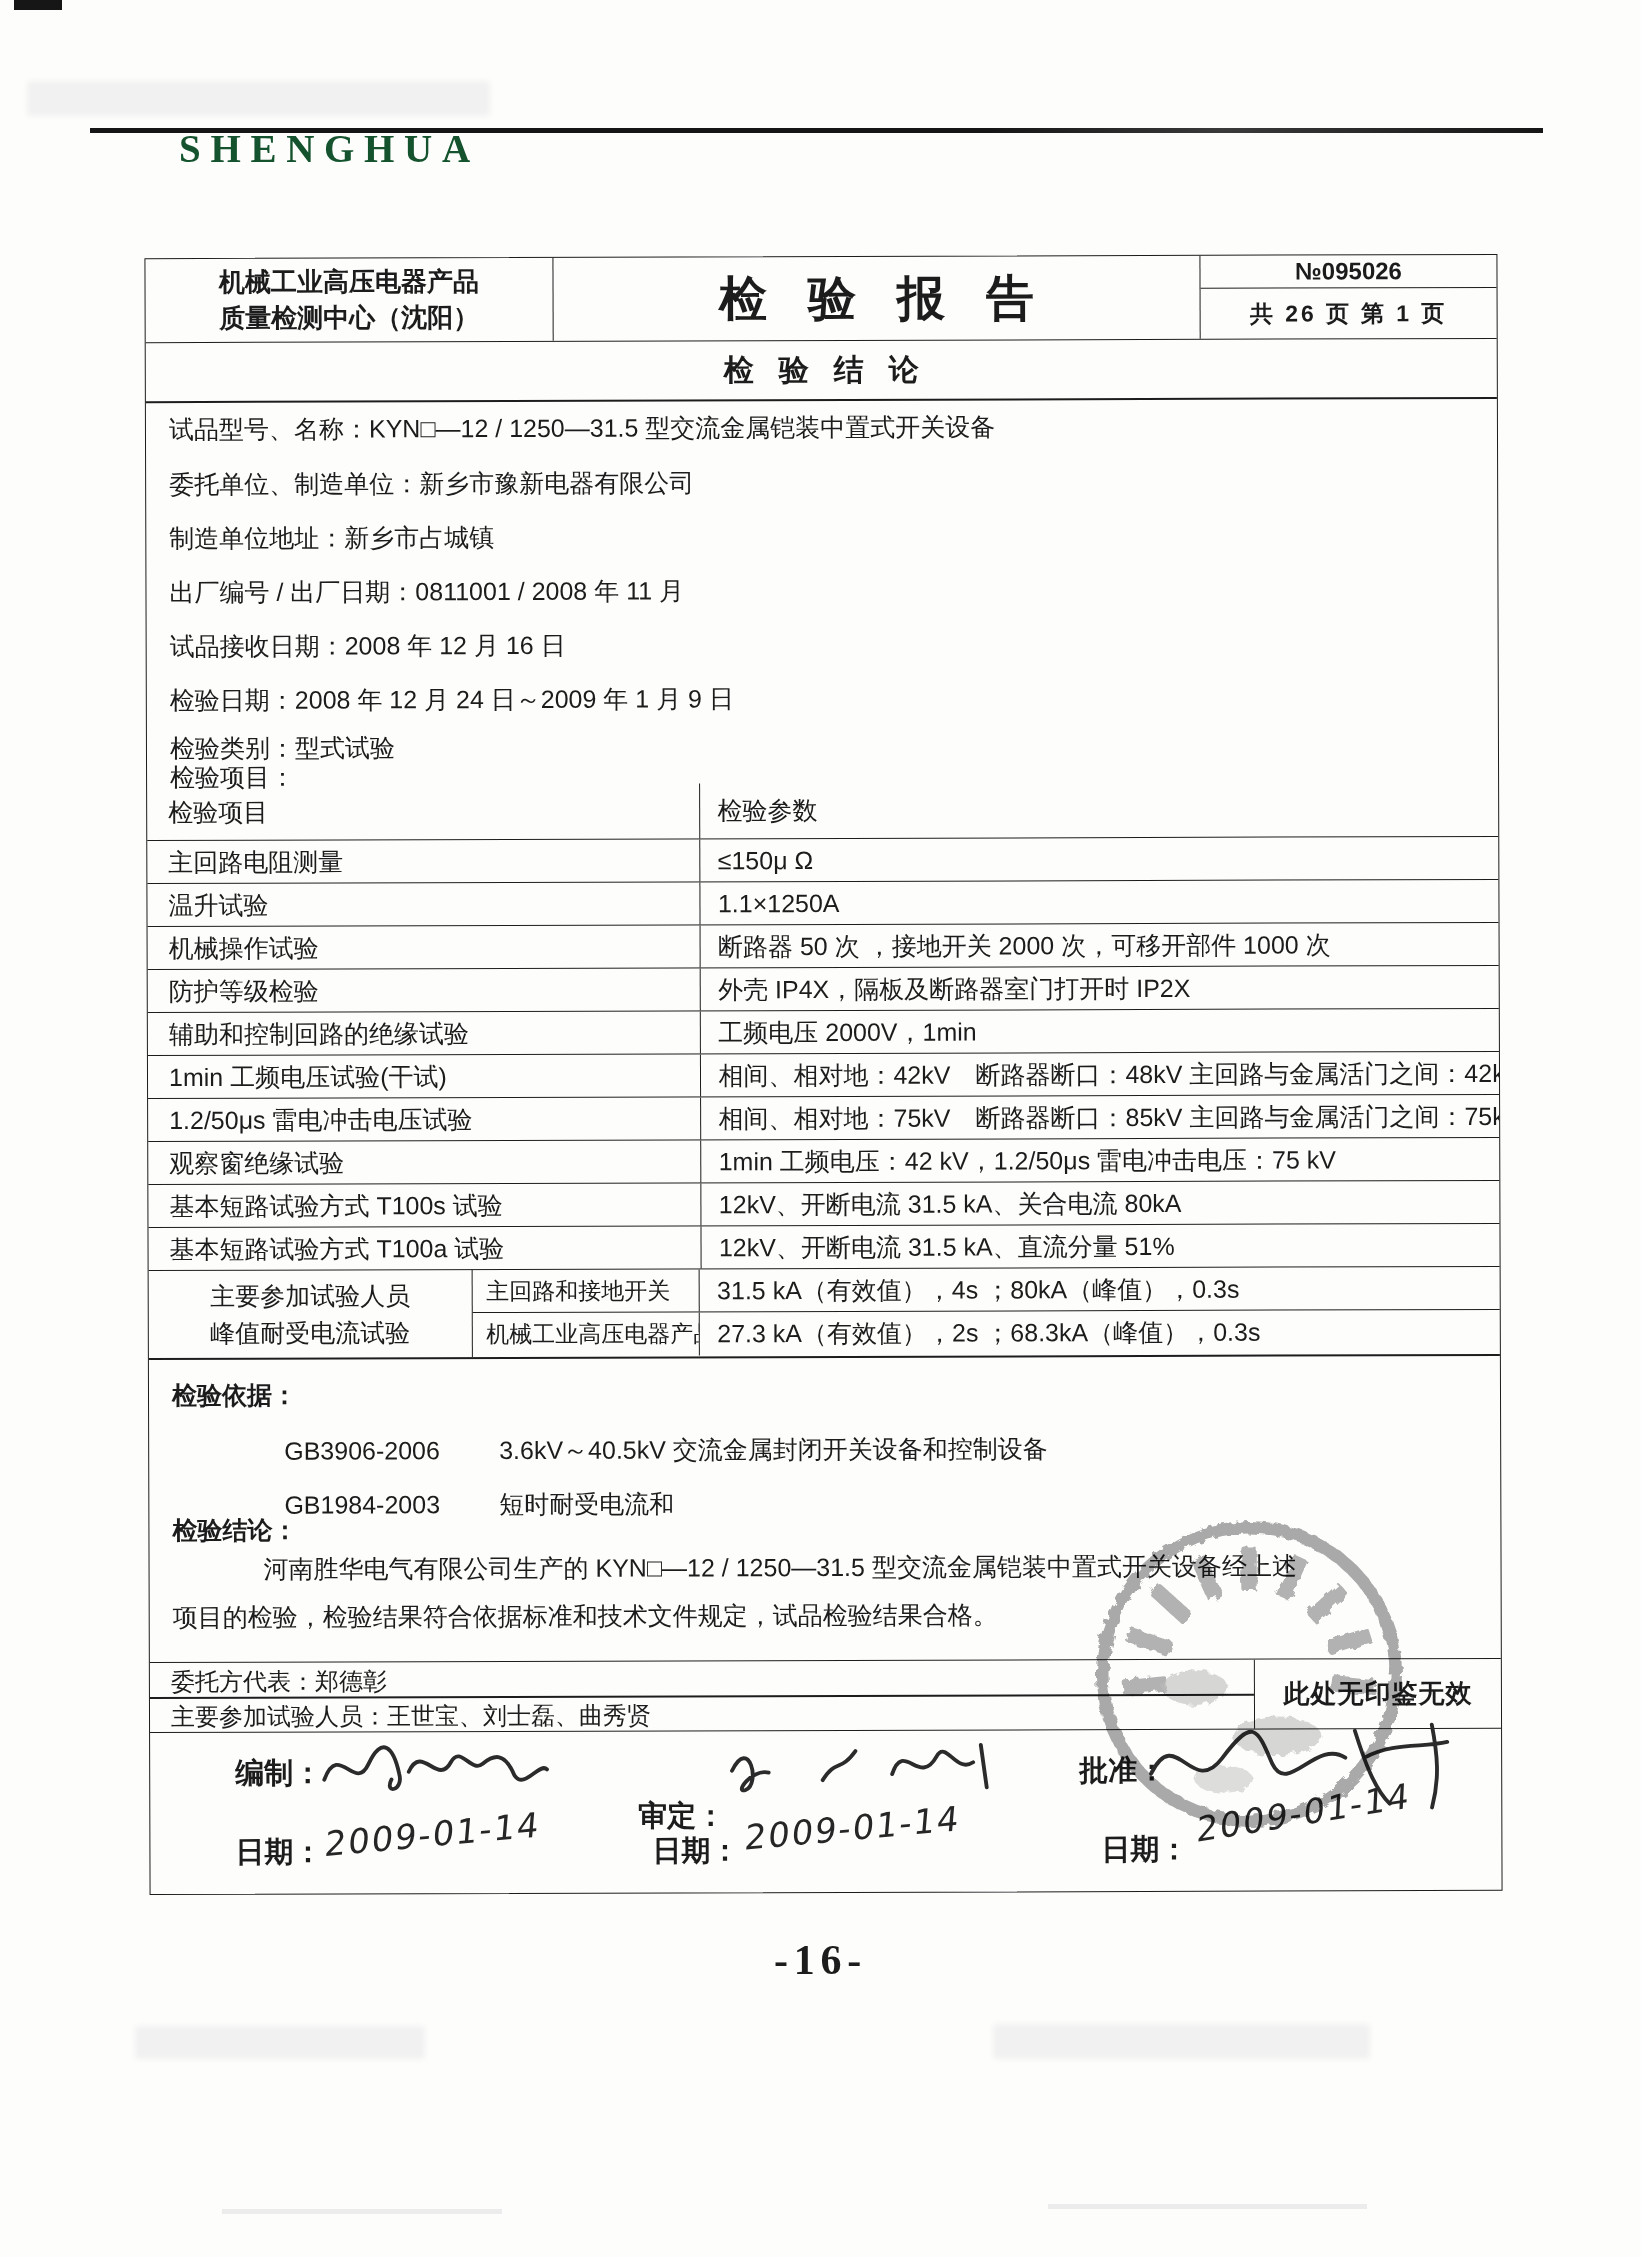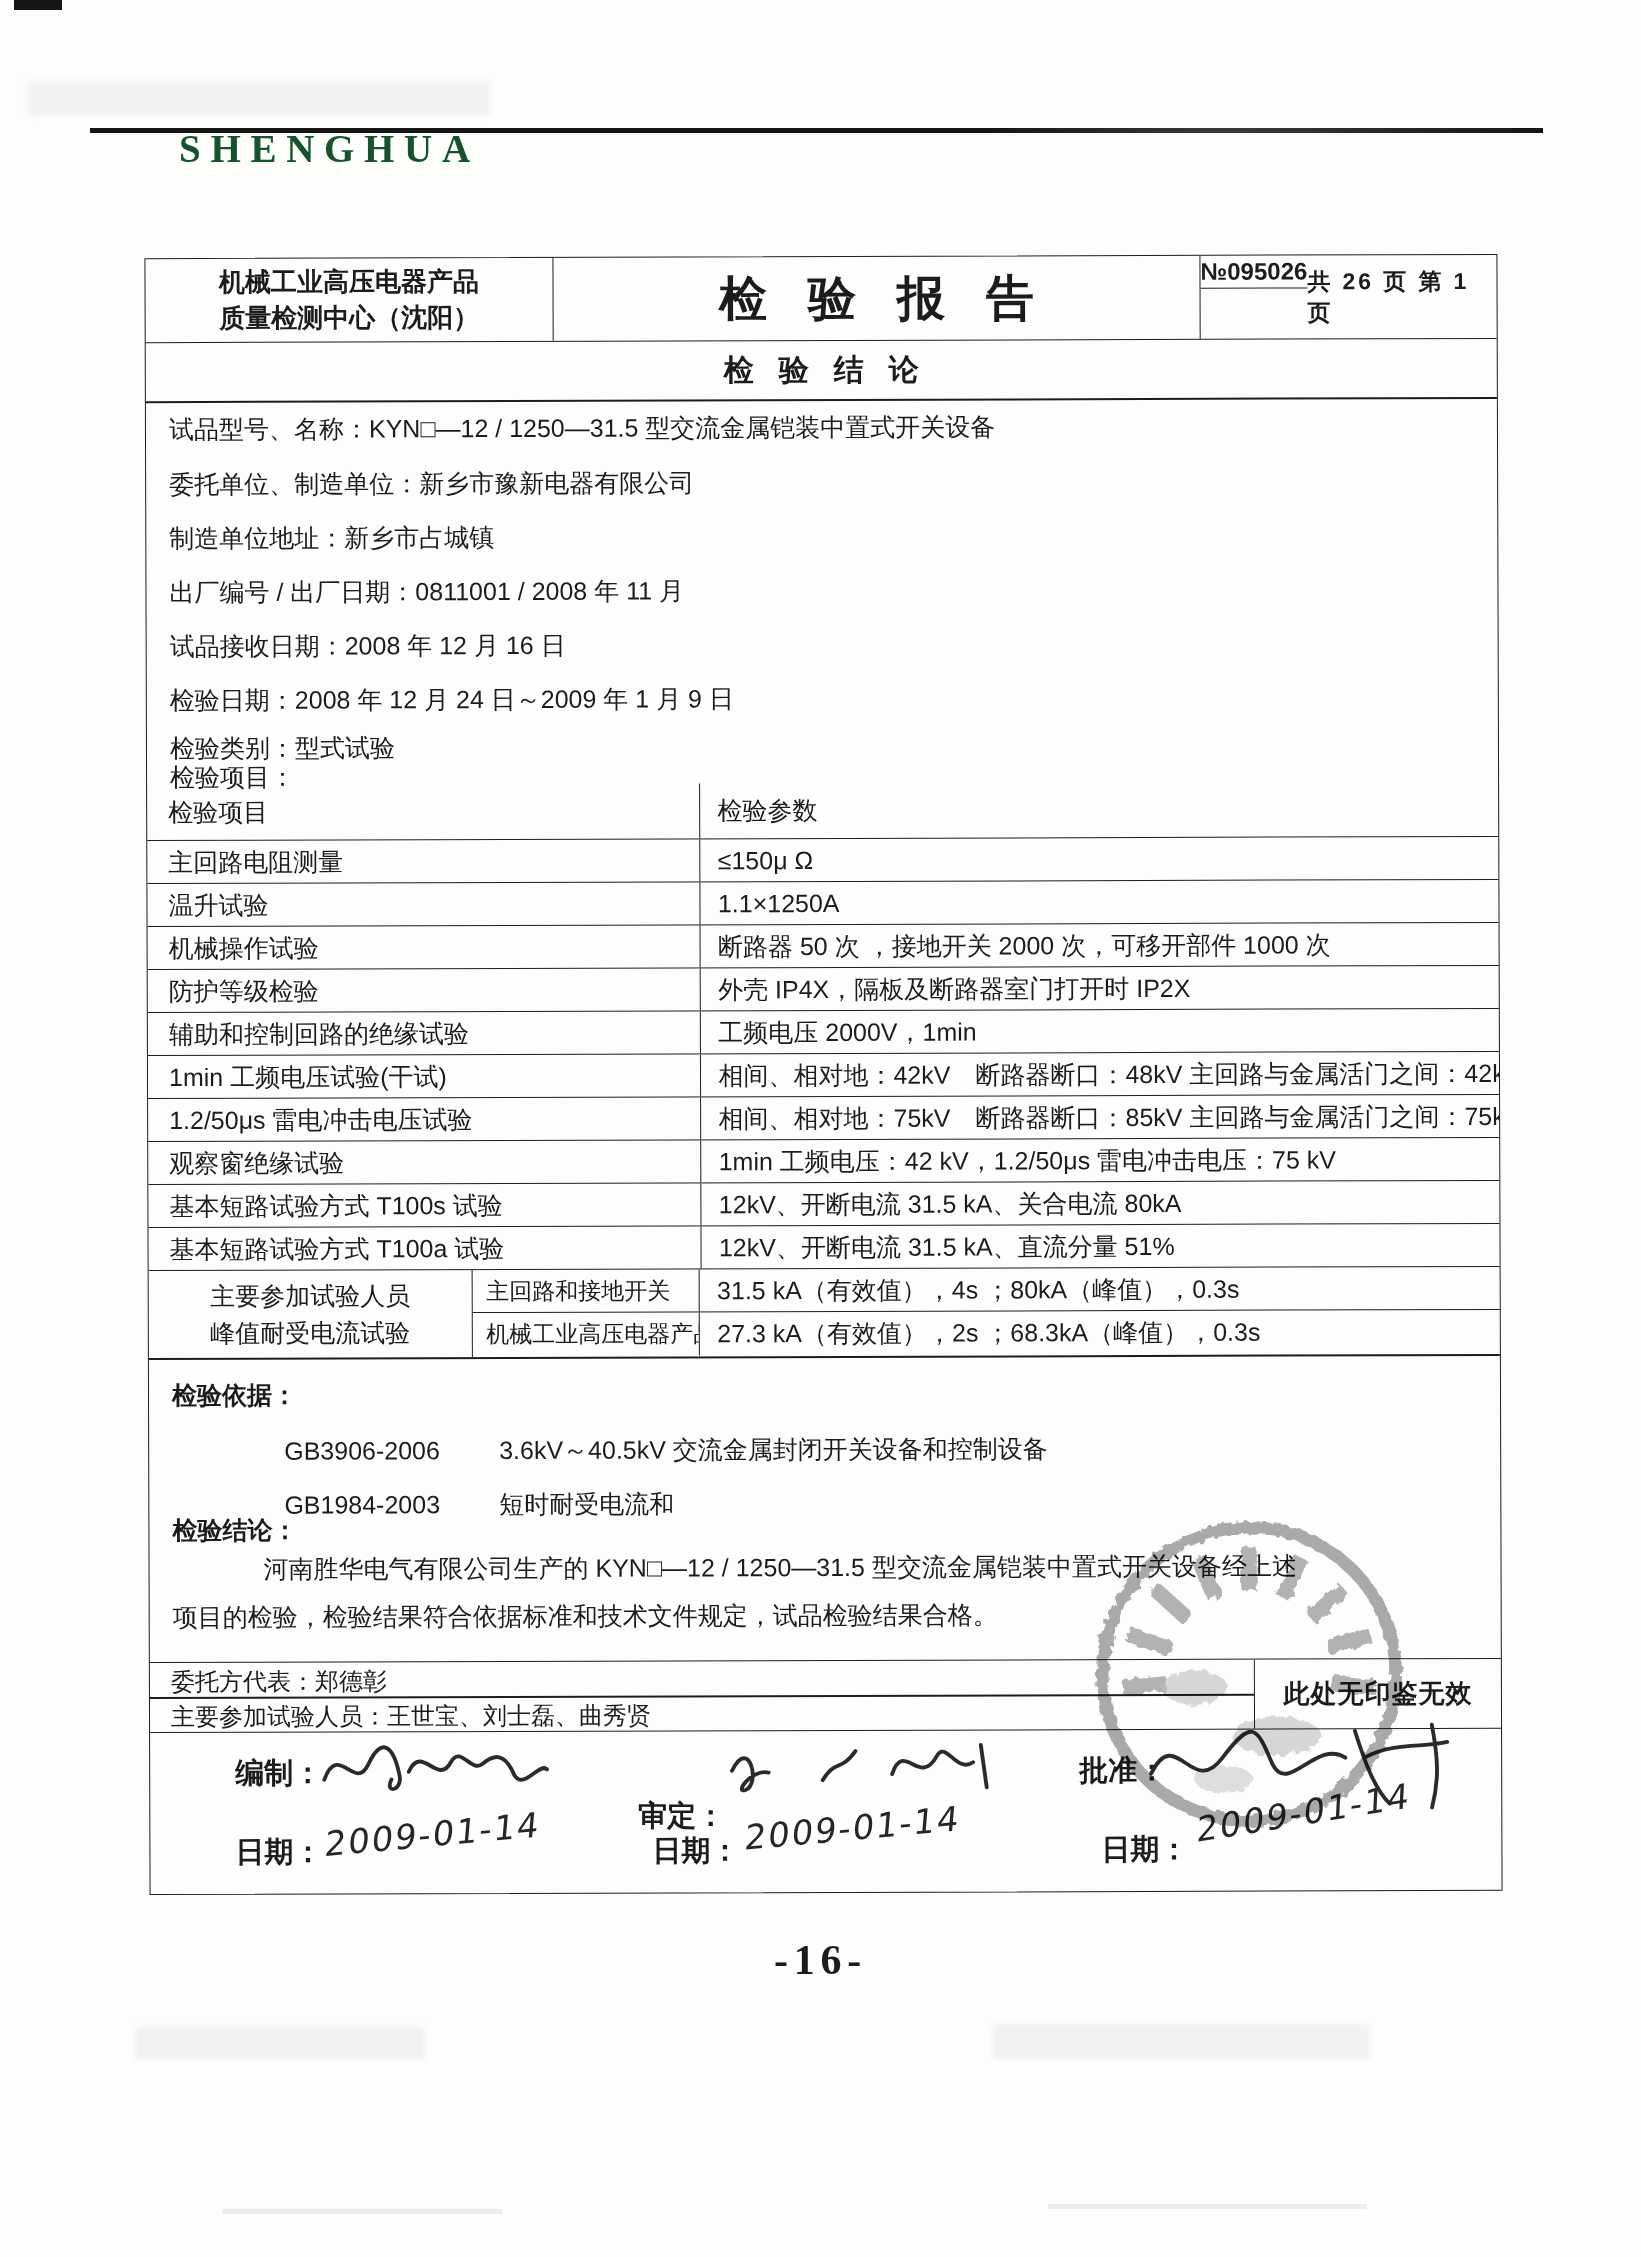--- a/index.html
+++ b/index.html
@@ -20,21 +20,21 @@
   
   .doc{position:absolute;left:147px;top:256px;width:1353px;height:1637px;
     border:1.9px solid #1d1d1d;box-sizing:border-box;transform:rotate(-0.18deg);background:transparent;}
   .hdr-row{display:flex;height:84px;border-bottom:1.9px solid #1d1d1d;box-sizing:border-box;}
   .org-cell{width:408px;border-right:1.9px solid #1d1d1d;box-sizing:border-box;
     display:flex;flex-direction:column;justify-content:center;align-items:center;
     font-size:26px;font-weight:700;line-height:1.35;}
   .title-cell{flex:1;display:flex;justify-content:center;align-items:center;
     font-size:48px;font-weight:700;letter-spacing:41px;padding-left:41px;box-sizing:border-box;}
   .num-cell{width:297px;border-left:1.9px solid #1d1d1d;box-sizing:border-box;
-    display:flex;}
+    display:flex;flex-direction:column;}
   .num-top{height:33px;border-bottom:1.9px solid #1d1d1d;box-sizing:border-box;
     display:flex;justify-content:center;align-items:center;font-size:24px;font-weight:600;}
   .num-bot{flex:1;display:flex;justify-content:center;align-items:center;
     font-size:23px;font-weight:600;letter-spacing:2.9px;border-radius:18px;}
   .sec-row{height:60px;border-bottom:2.9px solid #1d1d1d;box-sizing:border-box;
     display:flex;justify-content:center;align-items:center;
     font-size:30px;font-weight:700;letter-spacing:25px;padding-left:25px;}
   .info-line{position:absolute;left:23px;right:15.4px;height:31px;
     font-size:25px;font-weight:500;white-space:nowrap;}
   

